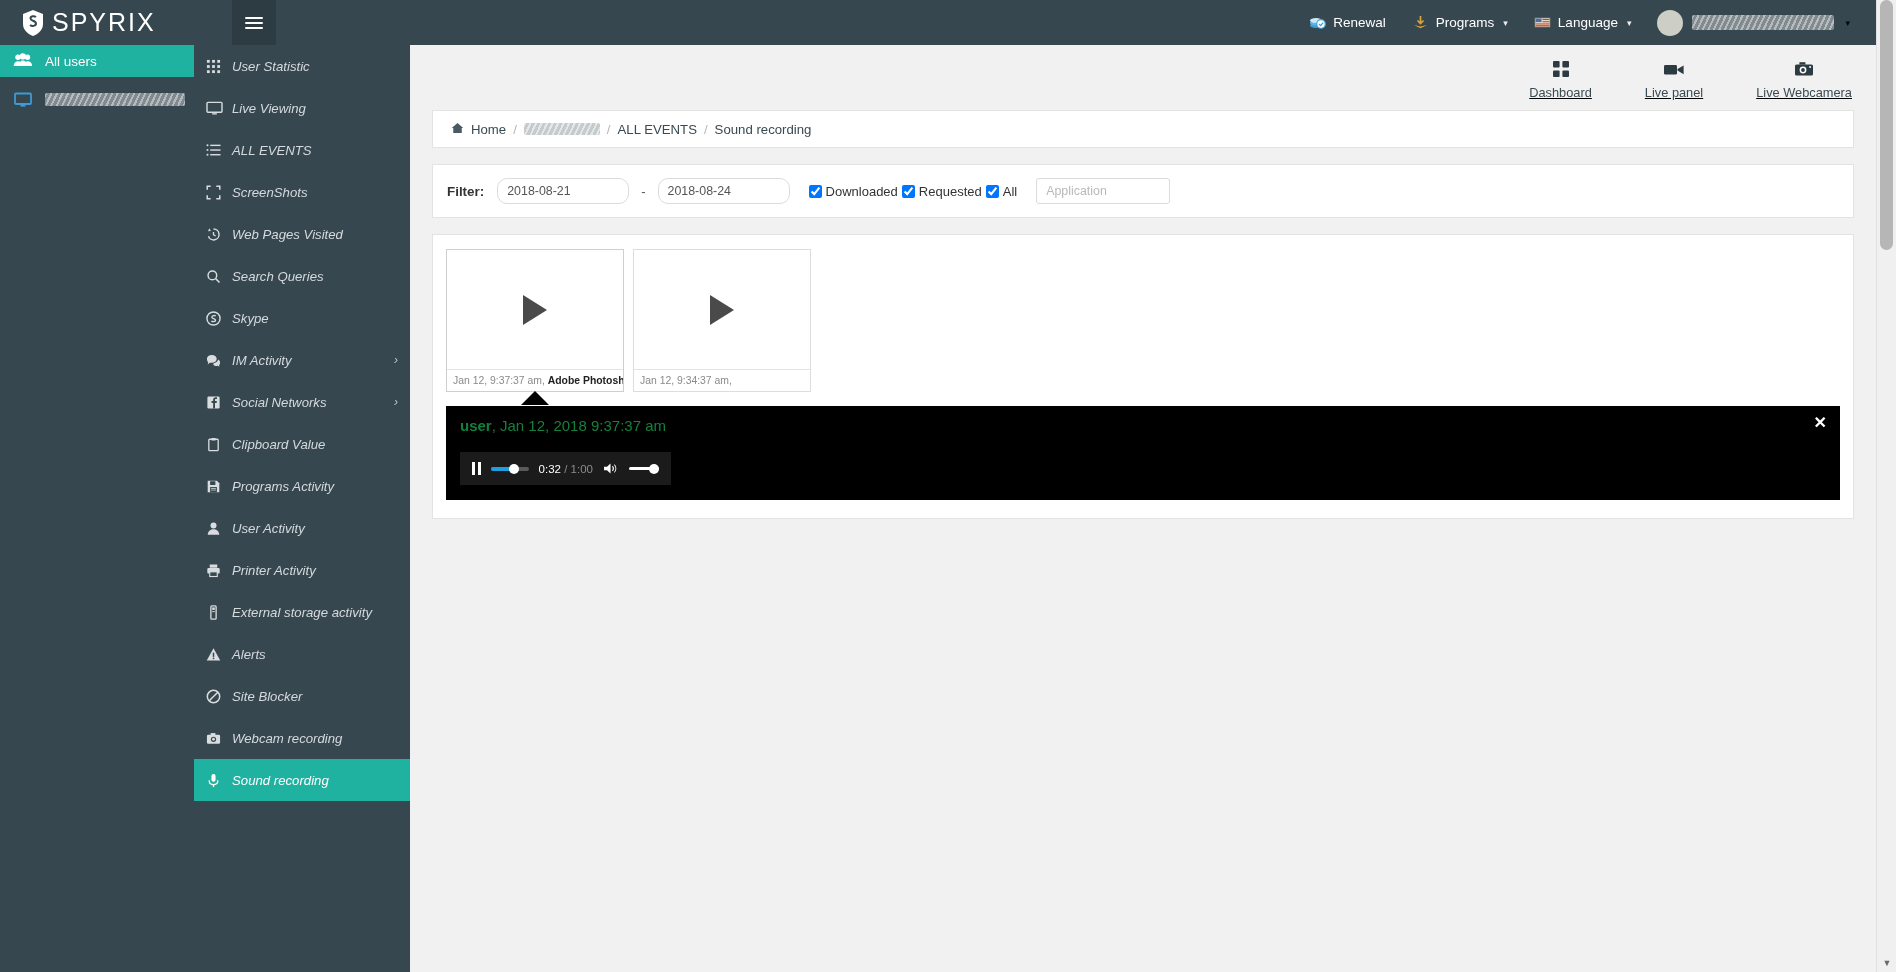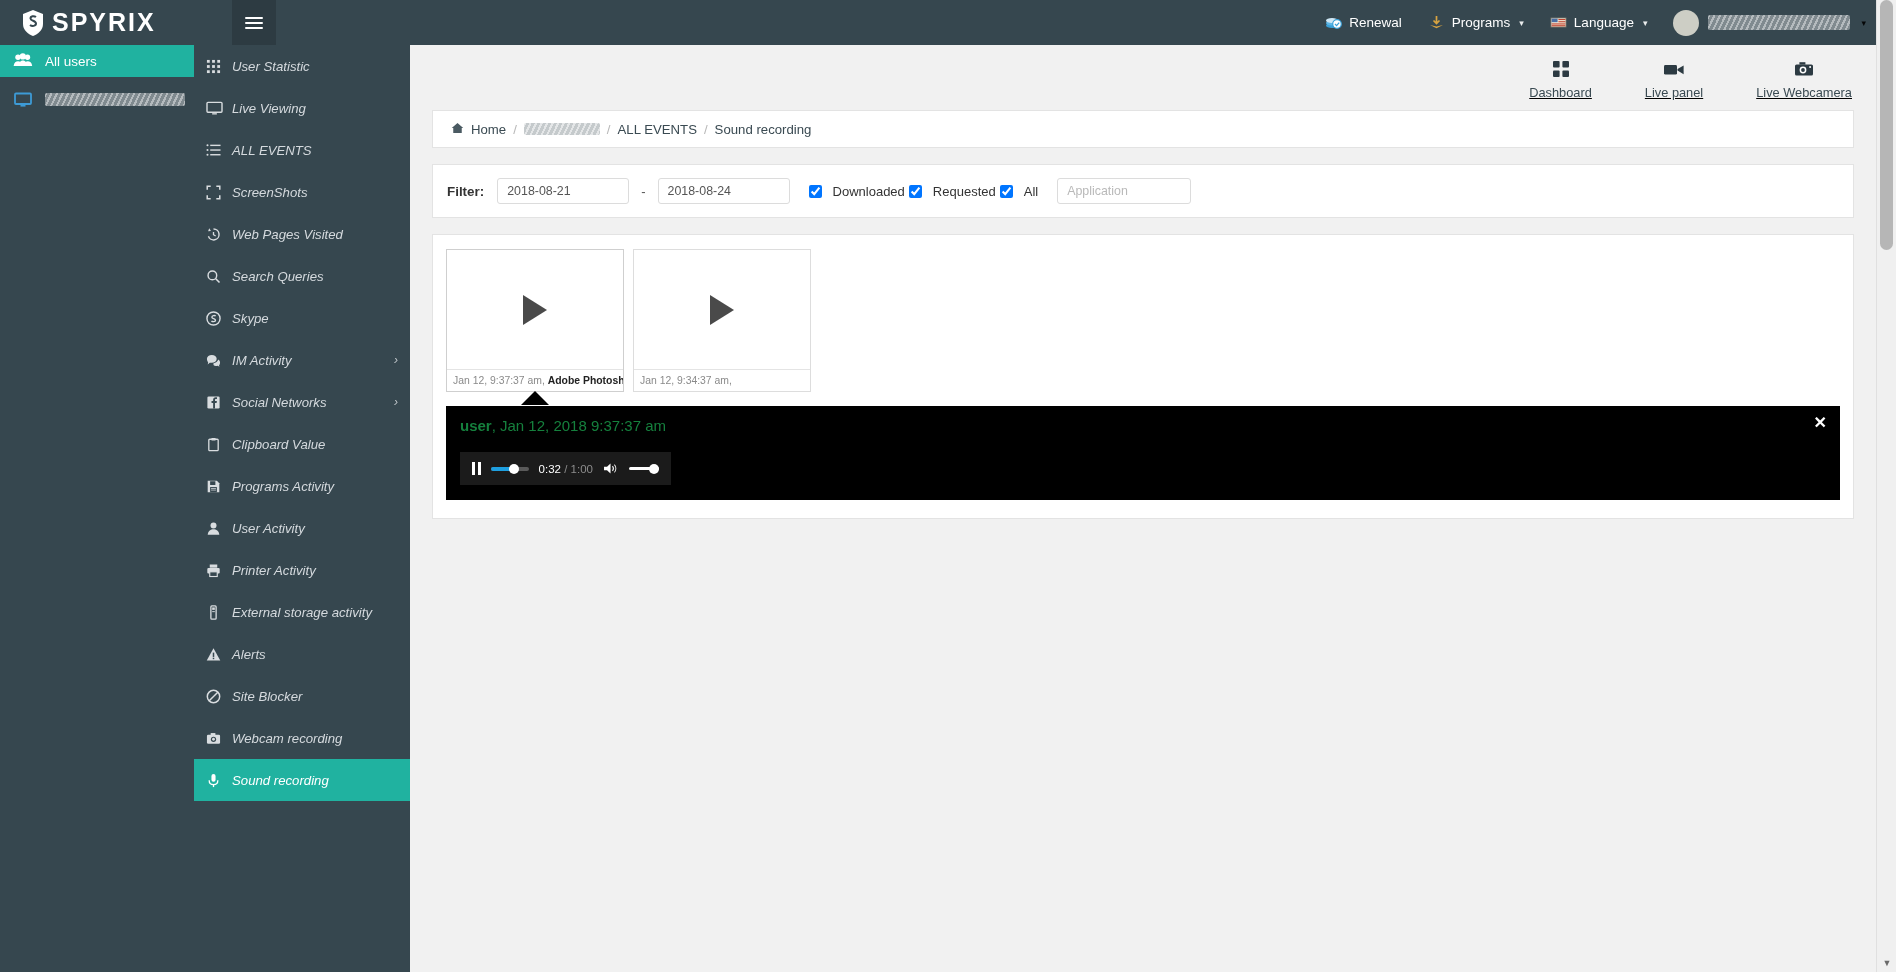--- a/index.html
+++ b/index.html
@@ -16,33 +16,33 @@
     position: absolute; top: 0; left: 0; right: 20px; height: 45px;
     background: #36474f; display: flex; align-items: center;
   }
   .brand {
     width: 232px; height: 45px; display: flex; align-items: center;
     padding-left: 22px; gap: 8px; background: #36474f;
   }
   .brand-logo { width: 22px; height: 26px; }
   .brand-text {
     color: #ffffff; font-size: 25px; letter-spacing: 2.0px;
-    font-weight: 700; line-height: 1;
+    font-weight: 400; line-height: 1;
   }
   .hamburger {
     width: 44px; height: 45px; background: #2d3b42;
     display: flex; align-items: center; justify-content: center;
     cursor: pointer;
   }
   .hamburger .bars { width: 18px; }
   .hamburger .bars span {
     display: block; height: 2px; background: #fff; margin: 3px 0; border-radius: 1px;
   }
   .topbar-spacer { flex: 1; }
-  .topnav { display: flex; align-items: center; gap: 26px; padding-right: 10px; }
+  .topnav { display: flex; align-items: center; gap: 26px; padding-right: 26px; }
   .topnav-item {
     display: flex; align-items: center; gap: 7px;
     color: #ffffff; font-size: 13.5px; cursor: pointer; white-space: nowrap;
   }
   .caret { font-size: 9px; opacity: .9; margin-left: 2px; }
   .ticon { width: 17px; height: 17px; display: inline-block; }
   .avatar-wrap { display: flex; align-items: center; gap: 9px; cursor: pointer; }
   .avatar {
     width: 26px; height: 26px; border-radius: 50%; background: #cdcec5;
   }
@@ -117,27 +117,27 @@
   .bc-link { color: #3a4a52; cursor: pointer; }
   .bc-current { color: #3a4a52; }
   .redact-bc { width: 76px; height: 12px; display: inline-block; opacity: .5; }
 
   .filter-panel {
     height: 54px; display: flex; align-items: center; gap: 10px;
     padding-left: 14px; font-size: 13px;
   }
   .filter-label { font-weight: bold; color: #333; font-size: 13.4px; margin-right: 3px; }
   .date-input {
-    width: 132px; height: 26px; border: 1px solid #dcdcdc; border-radius: 3px;
+    width: 132px; height: 26px; border: 1px solid #dcdcdc; border-radius: 10px;
     padding: 0 9px; font-family: "Liberation Sans", sans-serif; font-size: 12.4px;
     color: #555; background: #fff;
   }
   .dash { color: #555; padding: 0 2px; }
   .chk-group { display: flex; align-items: center; gap: 4px; margin-left: 9px; }
-  .chk-group label { display: flex; align-items: center; gap: 11px; color: #333; font-size: 13px; cursor: pointer; }
+  .chk-group label { display: flex; align-items: center; gap: 4px; color: #333; font-size: 13px; cursor: pointer; }
   .chk-group input { margin: 0; width: 13px; height: 13px; }
   .app-input {
     width: 134px; height: 26px; border: 1px solid #dcdcdc; border-radius: 3px;
     padding: 0 9px; font-family: "Liberation Sans", sans-serif; font-size: 12.4px;
     color: #555; margin-left: 9px; background: #fff;
   }
   .app-input::placeholder { color: #b9b9b9; }
 
   .content-panel { padding: 14px 0 18px 0; min-height: 278px; }
   .cards { display: flex; gap: 9px; padding-left: 13px; }

